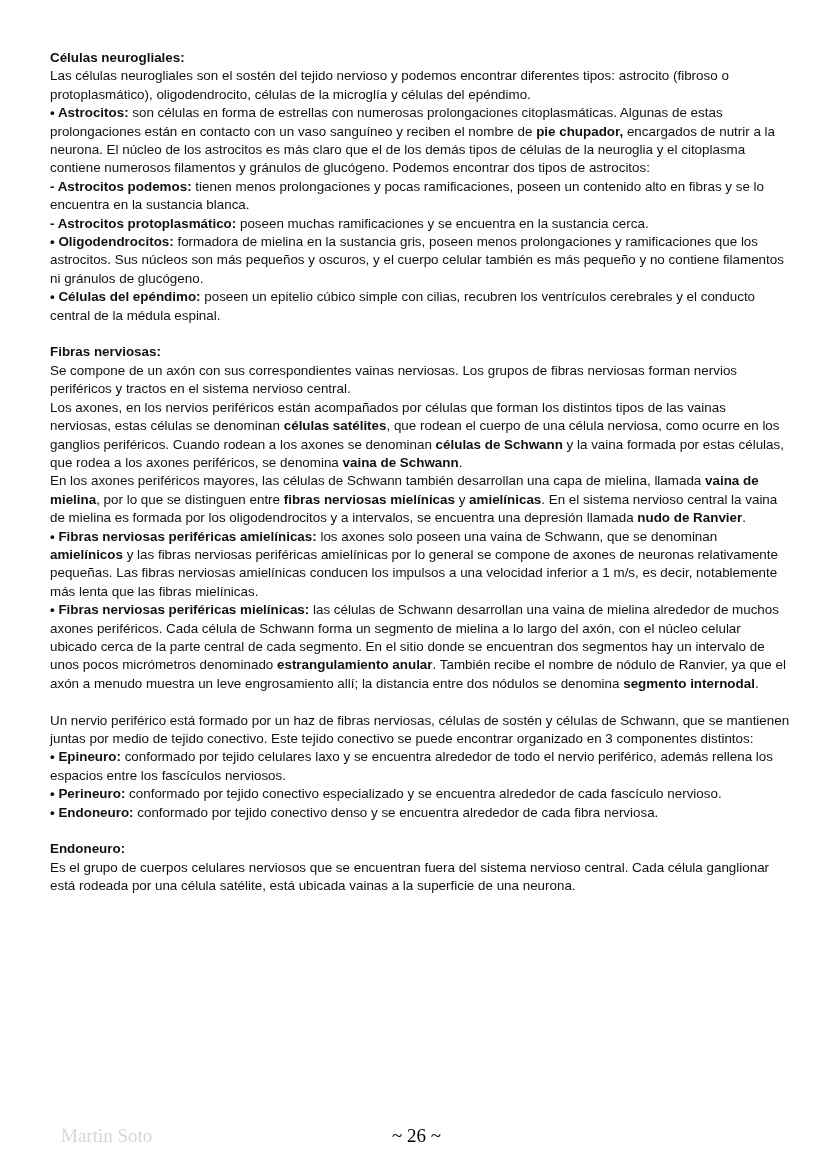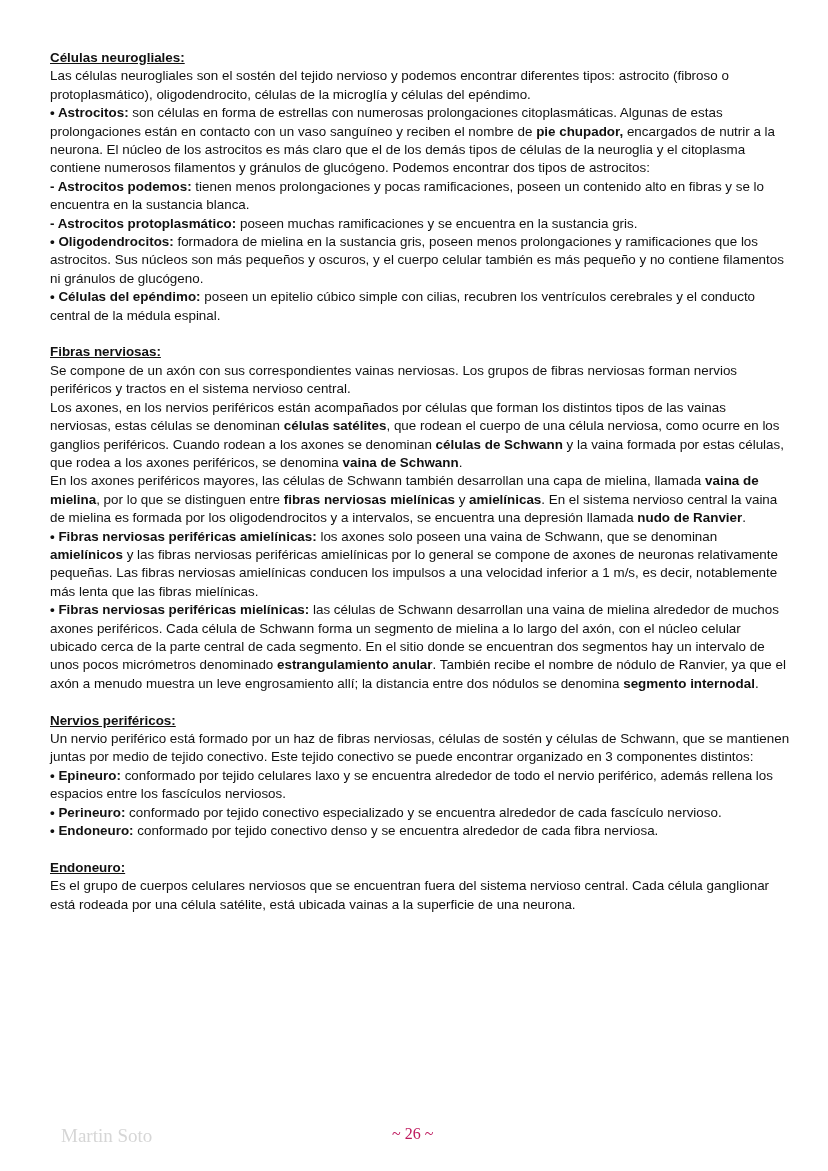--- a/index.html
+++ b/index.html
@@ -3,58 +3,57 @@
   <meta charset="utf-8">
   <style>
     html, body { margin: 0; padding: 0; background: #ffffff; }
     body { width: 828px; height: 1171px; position: relative; overflow: hidden; }
     .page {
       position: absolute; left: 50px; top: 49px; width: 740px;
       font-family: "Liberation Sans", sans-serif;
       font-size: 13.4px; line-height: 18.4px; color: #111111;
     }
     .section { margin: 0 0 18.4px 0; }
-    .section-title { font-weight: bold; text-decoration: underline; }
+    .section-title { font-weight: bold; }
     p { margin: 0; }
     b { font-weight: bold; }
     .footer-author {
       position: absolute; left: 61px; top: 1125px;
       font-family: "Liberation Serif", serif; font-size: 19px; color: #d6d6d6;
     }
     .footer-page {
       position: absolute; left: 392px; top: 1125px;
-      font-family: "Liberation Serif", serif; font-size: 16px; color: #be185d;
+      font-family: "Liberation Serif", serif; font-size: 19px; color: #000000;
     }
   </style>
 </head>
 <body>
 
 <div class="page">
 
   <div class="section">
     <p class="section-title">Células neurogliales:</p>
     <p><span>Las células neurogliales son el sostén del tejido nervioso y podemos encontrar diferentes tipos: astrocito (fibroso o protoplasmático), oligodendrocito, células de la microglía y células del epéndimo.</span></p>
     <p><b>• Astrocitos:</b><span> son células en forma de estrellas con numerosas prolongaciones citoplasmáticas. Algunas de estas prolongaciones están en contacto con un vaso sanguíneo y reciben el nombre de </span><b>pie chupador,</b><span> encargados de nutrir a la neurona. El núcleo de los astrocitos es más claro que el de los demás tipos de células de la neuroglia y el citoplasma contiene numerosos filamentos y gránulos de glucógeno. Podemos encontrar dos tipos de astrocitos:</span></p>
     <p><b>- Astrocitos podemos:</b><span> tienen menos prolongaciones y pocas ramificaciones, poseen un contenido alto en fibras y se lo encuentra en la sustancia blanca.</span></p>
-    <p><b>- Astrocitos protoplasmático:</b><span> poseen muchas ramificaciones y se encuentra en la sustancia gris.</span></p>
+    <p><b>- Astrocitos protoplasmático:</b><span> poseen muchas ramificaciones y se encuentra en la sustancia cerca.</span></p>
     <p><b>• Oligodendrocitos:</b><span> formadora de mielina en la sustancia gris, poseen menos prolongaciones y ramificaciones que los astrocitos. Sus núcleos son más pequeños y oscuros, y el cuerpo celular también es más pequeño y no contiene filamentos ni gránulos de glucógeno.</span></p>
     <p><b>• Células del epéndimo:</b><span> poseen un epitelio cúbico simple con cilias, recubren los ventrículos cerebrales y el conducto central de la médula espinal.</span></p>
   </div>
 
   <div class="section">
     <p class="section-title">Fibras nerviosas:</p>
     <p>Se compone de un axón con sus correspondientes vainas nerviosas. Los grupos de fibras nerviosas forman nervios periféricos y tractos en el sistema nervioso central.</p>
     <p><span>Los axones, en los nervios periféricos están acompañados por células que forman los distintos tipos de las vainas nerviosas, estas células se denominan </span><b>células satélites</b><span>, que rodean el cuerpo de una célula nerviosa, como ocurre en los ganglios periféricos. Cuando rodean a los axones se denominan </span><b>células de Schwann</b><span> y la vaina formada por estas células, que rodea a los axones periféricos, se denomina </span><b>vaina de Schwann</b><span>.</span></p>
     <p><span>En los axones periféricos mayores, las células de Schwann también desarrollan una capa de mielina, llamada </span><b>vaina de mielina</b><span>, por lo que se distinguen entre </span><b>fibras nerviosas mielínicas</b><span> y </span><b>amielínicas</b><span>. En el sistema nervioso central la vaina de mielina es formada por los oligodendrocitos y a intervalos, se encuentra una depresión llamada </span><b>nudo de Ranvier</b><span>.</span></p>
     <p><b>• Fibras nerviosas periféricas amielínicas:</b><span> los axones solo poseen una vaina de Schwann, que se denominan </span><b>amielínicos</b><span> y las fibras nerviosas periféricas amielínicas por lo general se compone de axones de neuronas relativamente pequeñas. Las fibras nerviosas amielínicas conducen los impulsos a una velocidad inferior a 1 m/s, es decir, notablemente más lenta que las fibras mielínicas.</span></p>
     <p><b>• Fibras nerviosas periféricas mielínicas:</b><span> las células de Schwann desarrollan una vaina de mielina alrededor de muchos axones periféricos. Cada célula de Schwann forma un segmento de mielina a lo largo del axón, con el núcleo celular ubicado cerca de la parte central de cada segmento. En el sitio donde se encuentran dos segmentos hay un intervalo de unos pocos micrómetros denominado </span><b>estrangulamiento anular</b><span>. También recibe el nombre de nódulo de Ranvier, ya que el axón a menudo muestra un leve engrosamiento allí; la distancia entre dos nódulos se denomina </span><b>segmento internodal</b><span>.</span></p>
   </div>
 
   <div class="section">
-    <p class="section-title">Nervios periféricos:</p>
     <p>Un nervio periférico está formado por un haz de fibras nerviosas, células de sostén y células de Schwann, que se mantienen juntas por medio de tejido conectivo. Este tejido conectivo se puede encontrar organizado en 3 componentes distintos:</p>
     <p><b>• Epineuro:</b><span> conformado por tejido celulares laxo y se encuentra alrededor de todo el nervio periférico, además rellena los espacios entre los fascículos nerviosos.</span></p>
     <p><b>• Perineuro:</b><span> conformado por tejido conectivo especializado y se encuentra alrededor de cada fascículo nervioso.</span></p>
     <p><b>• Endoneuro:</b><span> conformado por tejido conectivo denso y se encuentra alrededor de cada fibra nerviosa.</span></p>
   </div>
 
   <div class="section">
     <p class="section-title">Endoneuro:</p>
     <p>Es el grupo de cuerpos celulares nerviosos que se encuentran fuera del sistema nervioso central. Cada célula ganglionar está rodeada por una célula satélite, está ubicada vainas a la superficie de una neurona.</p>
   </div>

